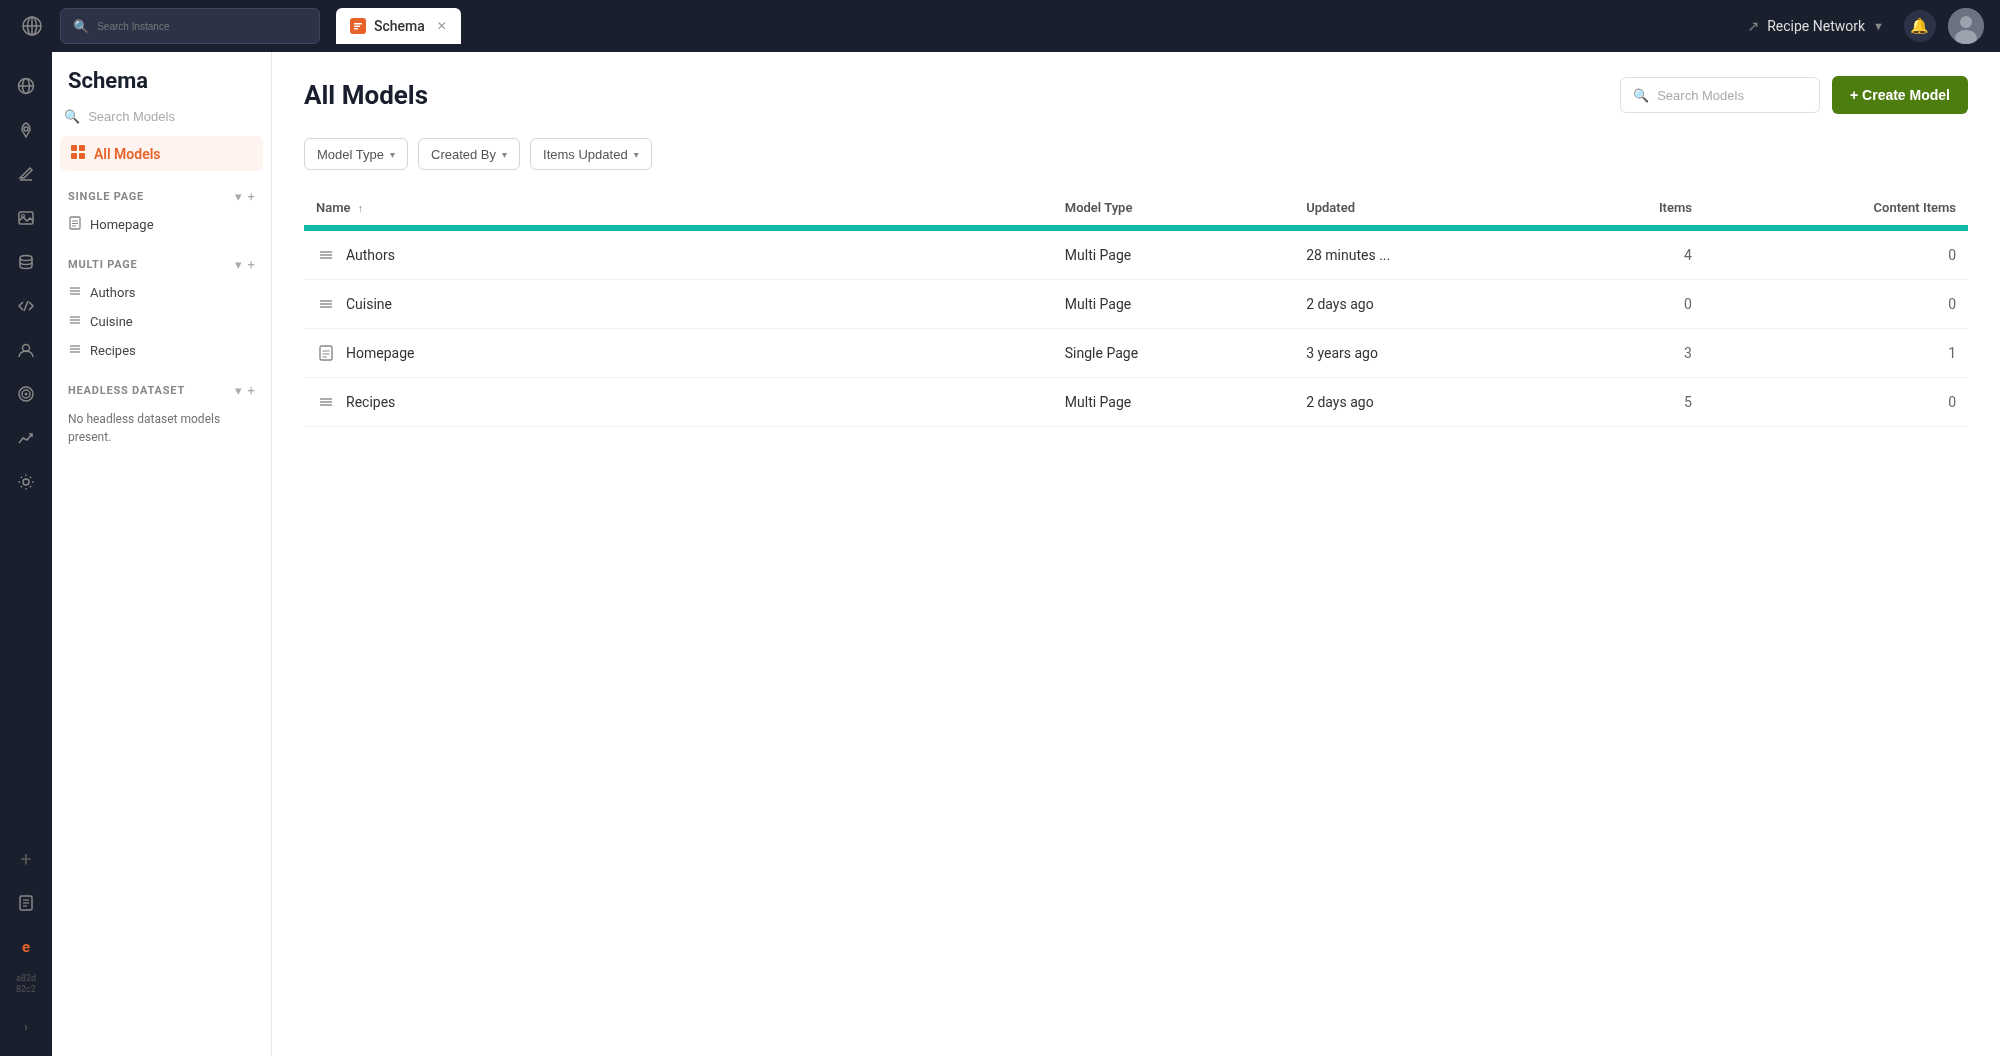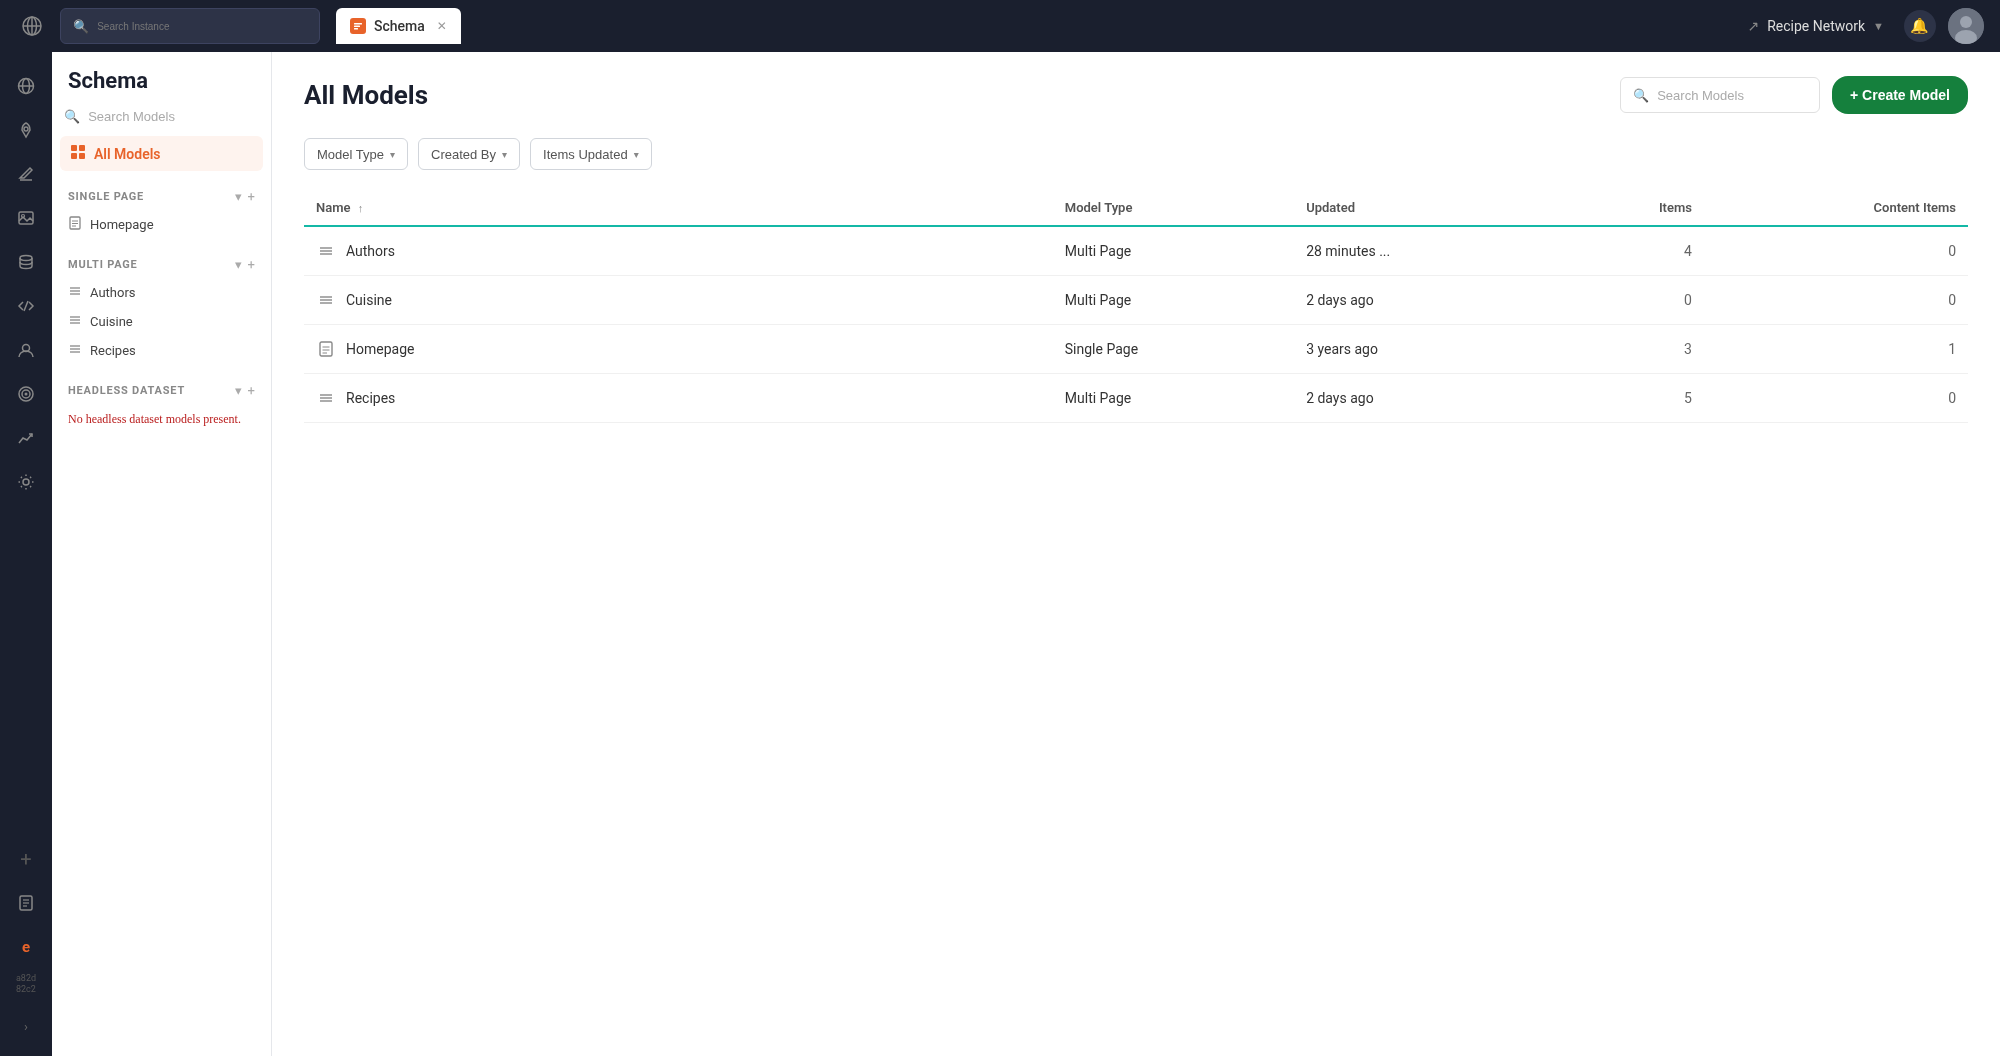--- a/index.html
+++ b/index.html
@@ -252,23 +252,22 @@
       gap: 8px;
       padding: 6px 16px;
       cursor: pointer;
     }
     .sidebar-sub-item .sub-icon { color: #888; font-size: 13px; }
     .sidebar-sub-item .sub-label { font-size: 13px; color: #444; }
 
     .headless-empty {
       padding: 6px 16px;
       font-size: 12px;
-      color: #b91c1c;
+      color: #737373;
       line-height: 1.5;
-      font-family: Liberation Serif, serif;
     }
 
     
     .main-content {
       flex: 1;
       background: #fff;
       overflow-y: auto;
       padding: 24px 32px;
     }
     .main-header {
@@ -298,24 +297,24 @@
       background: #fff;
       width: 200px;
     }
     .search-models-box input {
       border: none; outline: none;
       font-size: 13px; color: #666; width: 100%; background: transparent;
     }
     .search-models-box input::placeholder { color: #aaa; }
 
     .create-model-btn {
-      background: #15803d;
+      background: #4d7c0f;
       color: white;
       border: none;
-      border-radius: 16px;
+      border-radius: 6px;
       padding: 8px 18px;
       font-size: 14px;
       font-weight: 600;
       cursor: pointer;
       display: flex;
       align-items: center;
       gap: 6px;
       height: 38px;
     }
 
@@ -339,21 +338,21 @@
       height: 32px;
     }
     .filter-chevron { font-size: 10px; color: #888; }
 
     
     .models-table {
       width: 100%;
       border-collapse: collapse;
     }
     .models-table thead tr {
-      border-bottom: 2px solid #14b8a6;
+      border-bottom: 6px solid #14b8a6;
     }
     .models-table th {
       text-align: left;
       font-size: 13px;
       font-weight: 600;
       color: #555;
       padding: 10px 12px;
     }
     .models-table th.align-right { text-align: right; }
     .models-table th .sort-icon { color: #888; font-size: 11px; margin-left: 4px; }

